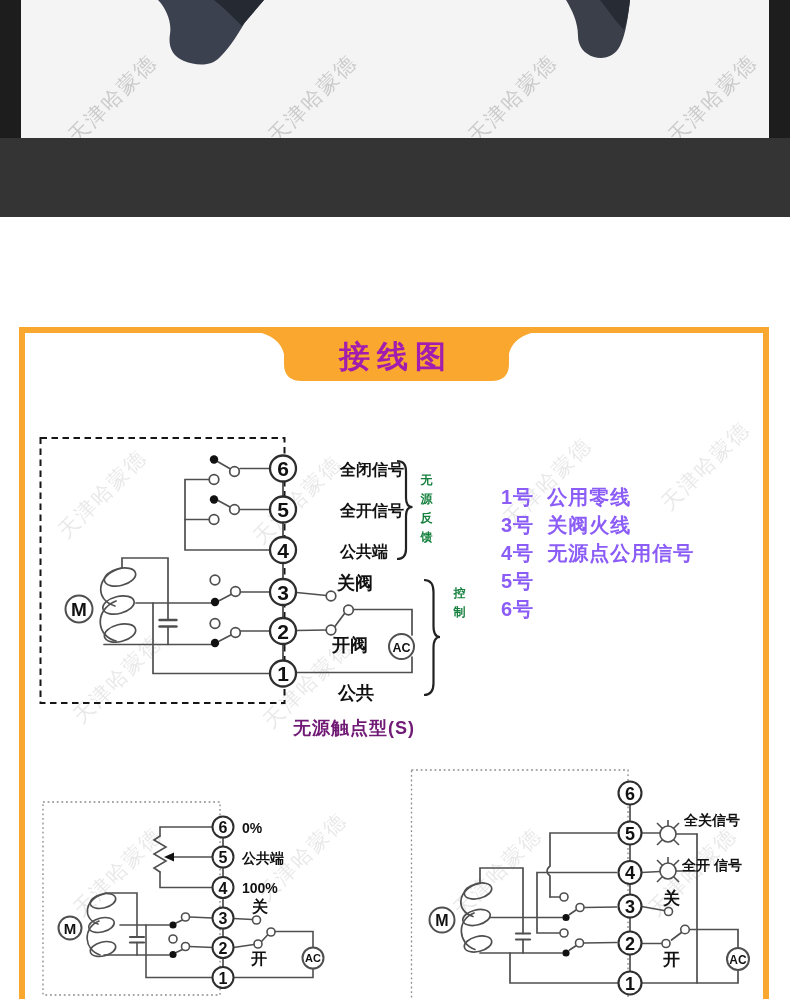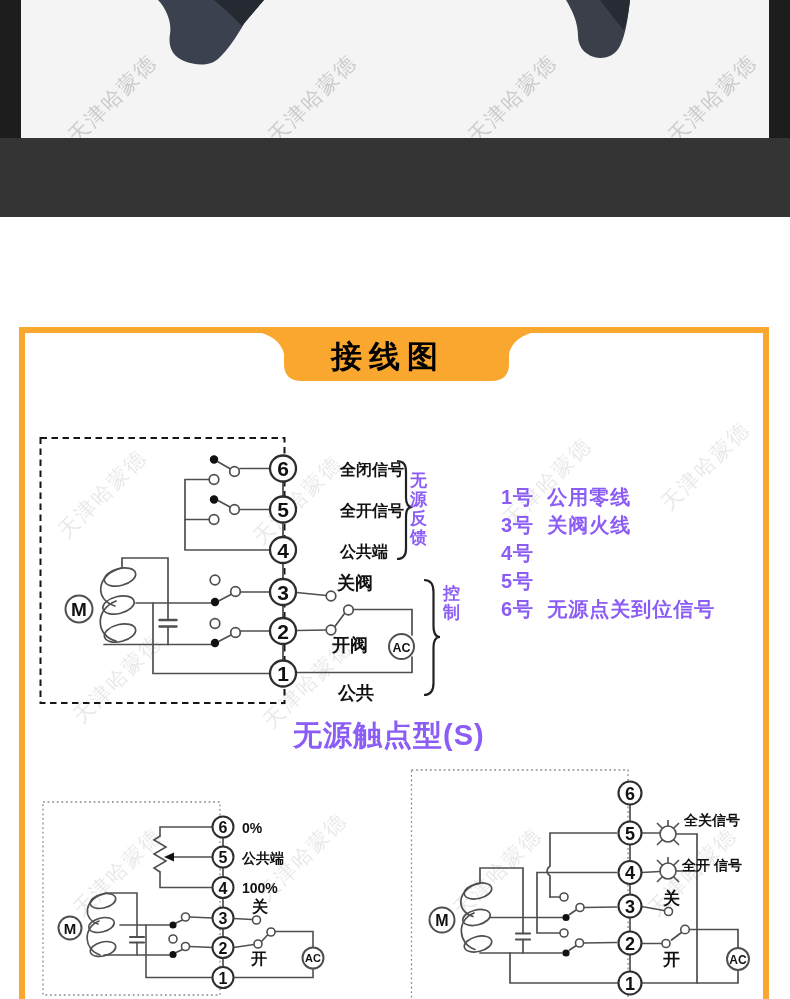--- a/index.html
+++ b/index.html
@@ -13,37 +13,37 @@
   .band{position:absolute;left:0;top:138px;width:790px;height:79px;background:#343434;}
   
   .wm{position:absolute;transform:rotate(-45deg);transform-origin:center;
       white-space:nowrap;font-size:21px;letter-spacing:2px;pointer-events:none;}
   .wm-top{color:#a9a9a9;opacity:.55;}
   .wm-box{color:#9a9a9a;opacity:.22;}
   
   .panel{position:absolute;left:19px;top:327px;width:750px;height:672px;box-sizing:border-box;
          border:6px solid #F9A72E;border-bottom:0;background:#fff;}
   .ribbon{position:absolute;left:19px;top:327px;}
-  .tab-title{position:absolute;left:272px;top:336px;width:232px;text-align:center;
-             font-size:31px;font-weight:bold;letter-spacing:7px;color:#000000;line-height:42px;}
+  .tab-title{position:absolute;left:280px;top:336px;width:232px;text-align:center;
+             font-size:31px;font-weight:bold;letter-spacing:7px;color:#a21caf;line-height:42px;}
   
   .dsvg{position:absolute;}
   svg text{font-family:"Liberation Sans",sans-serif;fill:#111;}
   .num{font-weight:bold;text-anchor:middle;}
   .lbl{font-weight:bold;}
   
   .legend{position:absolute;left:501px;top:483px;}
   .legend-row{display:flex;gap:13px;font-size:20px;font-weight:700;color:#8b5cf6;
               line-height:28px;letter-spacing:1px;}
   
-  .caption{position:absolute;left:293px;top:716px;font-size:29px;font-weight:700;
-           letter-spacing:1px;color:#8b5cf6;}
-  
-  .vlabel{position:absolute;width:19px;word-break:break-all;font-weight:700;color:#8b5cf6;
-          font-size:17px;line-height:19px;text-align:center;}
+  .caption{position:absolute;left:293px;top:716px;font-size:18px;font-weight:700;
+           letter-spacing:1px;color:#701a75;}
+  
+  .vlabel{position:absolute;width:19px;word-break:break-all;font-weight:700;color:#15803d;
+          font-size:12px;line-height:19px;text-align:center;margin-left:8px;}
 </style>
 </head>
 <body>
 
 <div class="page">
 
   <div class="photo">
     <svg width="790" height="138" viewBox="0 0 790 138">
       <path d="M158,0 L264,0 L245,22 C236,38 226,52 218,59 C210,66 196,66 184,61 C172,56 168,46 170,34 C172,22 166,8 158,0 Z" fill="#3c4150"></path>
       <path d="M214,0 L264,0 L242,26 C234,18 224,8 214,0 Z" fill="#252932"></path>
@@ -177,27 +177,27 @@
     <div class="legend-row">
         <span>1号</span>
         <span>公用零线</span>
       </div>
     <div class="legend-row">
         <span>3号</span>
         <span>关阀火线</span>
       </div>
     <div class="legend-row">
         <span>4号</span>
+        <span>无源点公用信号</span>
       </div>
     <div class="legend-row">
         <span>5号</span>
       </div>
     <div class="legend-row">
         <span>6号</span>
-        <span>无源点关到位信号</span>
       </div>
   </div>
 
   <div class="caption">无源触点型(S)</div>
 
   <svg class="dsvg" style="left:38px;top:798px;" width="310" height="201" viewBox="38 798 310 201">
     <rect x="43" y="802" width="177" height="193" fill="none" stroke="#8a8a8a" stroke-width="1.3" stroke-dasharray="1.8 2.8"></rect>
     <g stroke="#4f4f4f" stroke-width="1.6" fill="none" stroke-linecap="round">
       <path d="M160,836 L154,840 L166,847 L154,854 L166,861 L154,868 L160,872"></path>
       <path d="M160,836 V827 H213"></path>

